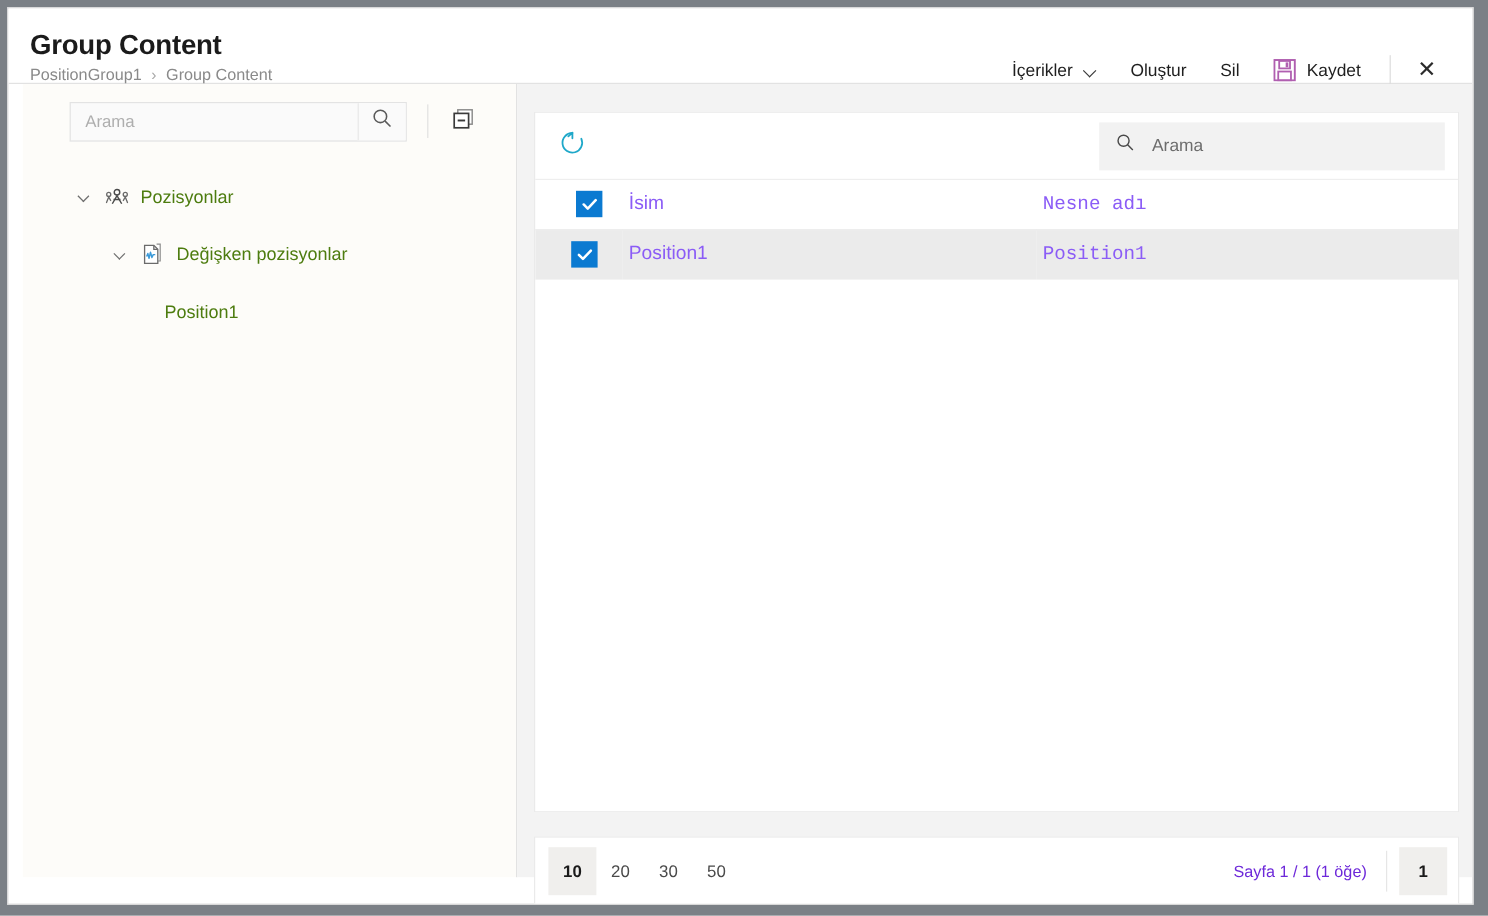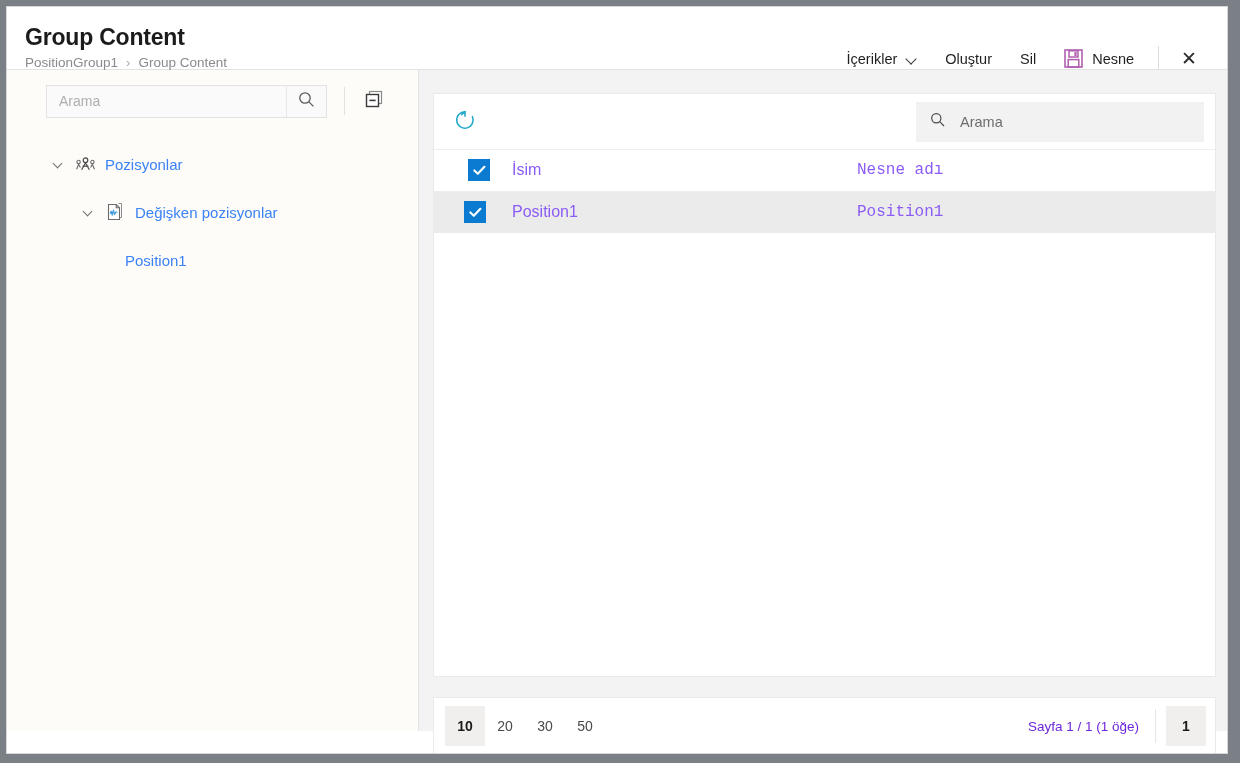--- a/index.html
+++ b/index.html
@@ -114,20 +114,21 @@
   }
 
   
   .save-icon { display:block; }
 
   
   .body {
     position: relative;
     height: 661px;
     display: flex;
+    padding-left: 12px;
   }
   .left-pane {
     width: 412px;
     background: #fdfcf9;
     border-right: 1px solid #e2e2e2;
     box-sizing: border-box;
     position: relative;
   }
   .right-pane {
     flex: 1;
@@ -197,21 +198,21 @@
     top: 78px;
     left: 0;
     width: 100%;
   }
   .tree-node {
     display: flex;
     align-items: center;
     height: 32px;
     padding-left: 44px;
     font-size: 15px;
-    color: #3b82f6;
+    color: #4d7c0f;
     cursor: pointer;
     margin-bottom: 16px;
   }
   .tree-node.lvl2 { padding-left: 74px; }
   .tree-node.lvl3 { padding-left: 118px; }
   .twisty {
     width: 16px;
     height: 16px;
     position: relative;
     margin-right: 8px;
@@ -416,21 +417,21 @@
 
       <div class="hact">
         <span>
           <svg class="save-icon" width="19" height="19" viewBox="0 0 19 19">
             <rect x="1" y="1" width="17" height="17" fill="none" stroke="#b05fb0" stroke-width="1.6"></rect>
             <rect x="5" y="1.8" width="9" height="6.2" fill="none" stroke="#b05fb0" stroke-width="1.5"></rect>
             <rect x="10.4" y="3" width="2.2" height="4" fill="#b05fb0"></rect>
             <rect x="4.2" y="10.6" width="10.6" height="7.4" fill="none" stroke="#b05fb0" stroke-width="1.5"></rect>
           </svg>
         </span>
-        <span>Nesne</span>
+        <span>Kaydet</span>
       </div>
 
       <div class="hdiv"></div>
 
       <div class="close-btn">✕</div>
     </div>
   </div>
 
   <div class="body">
 

